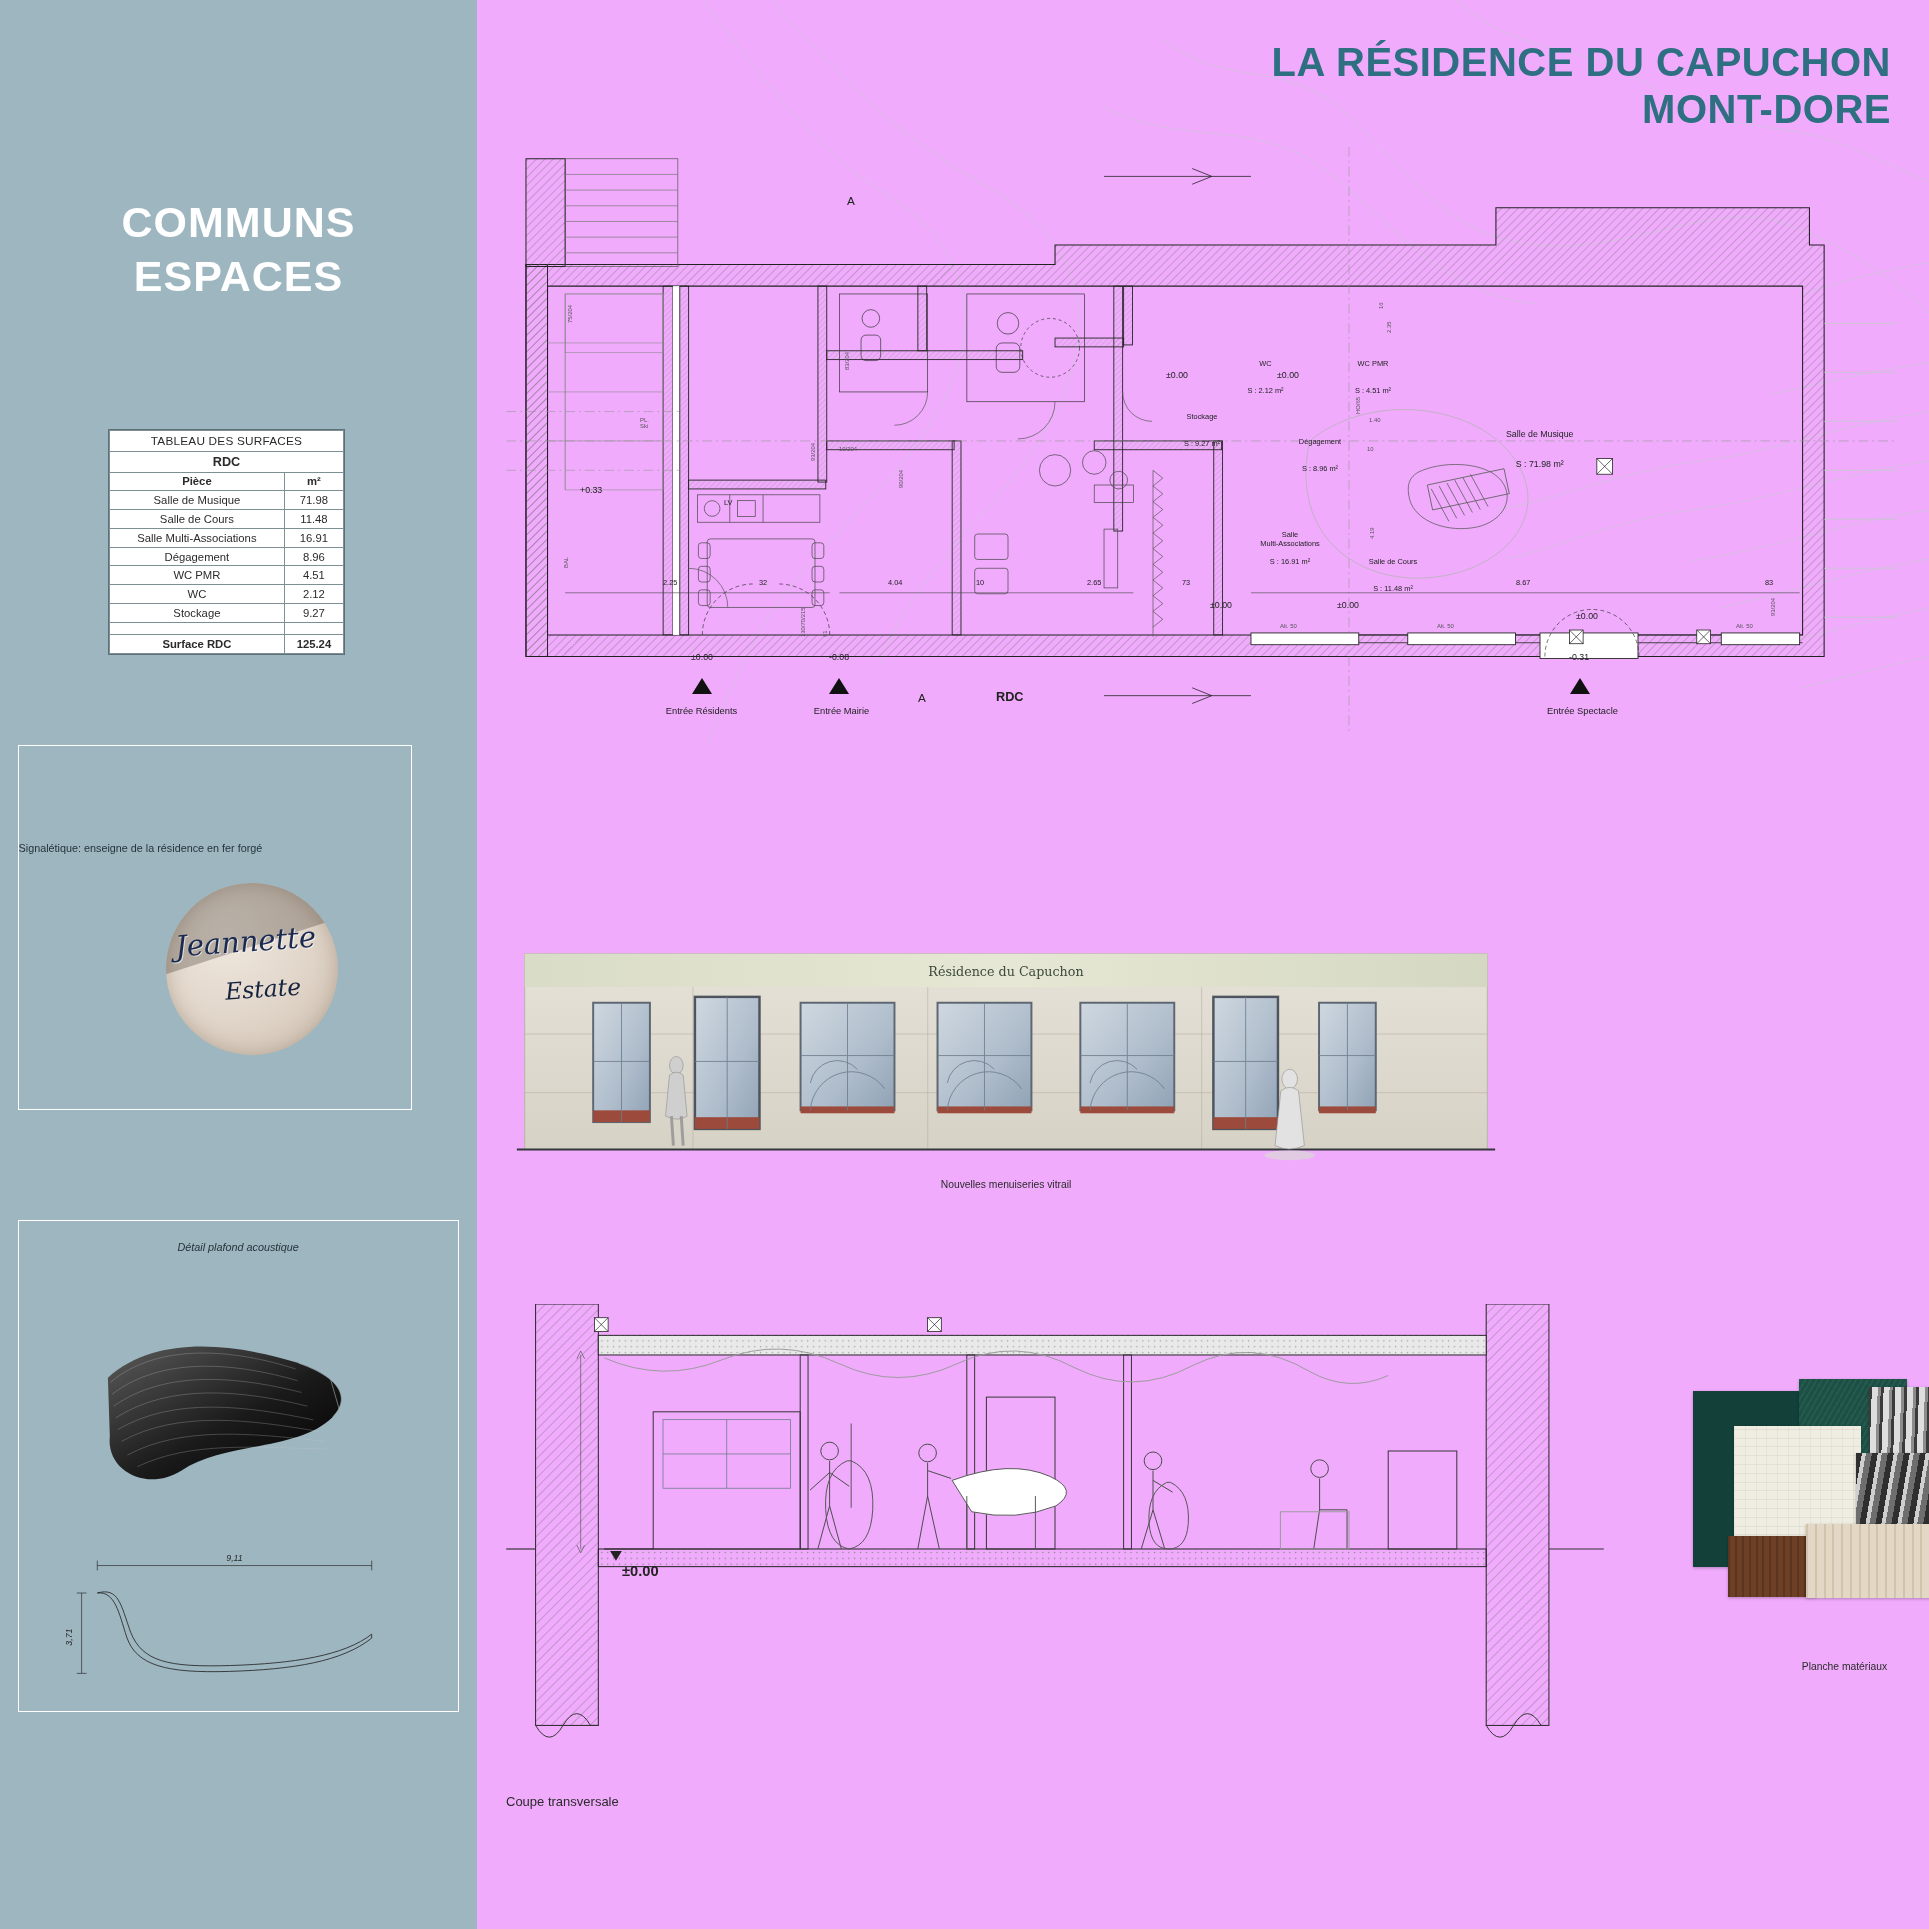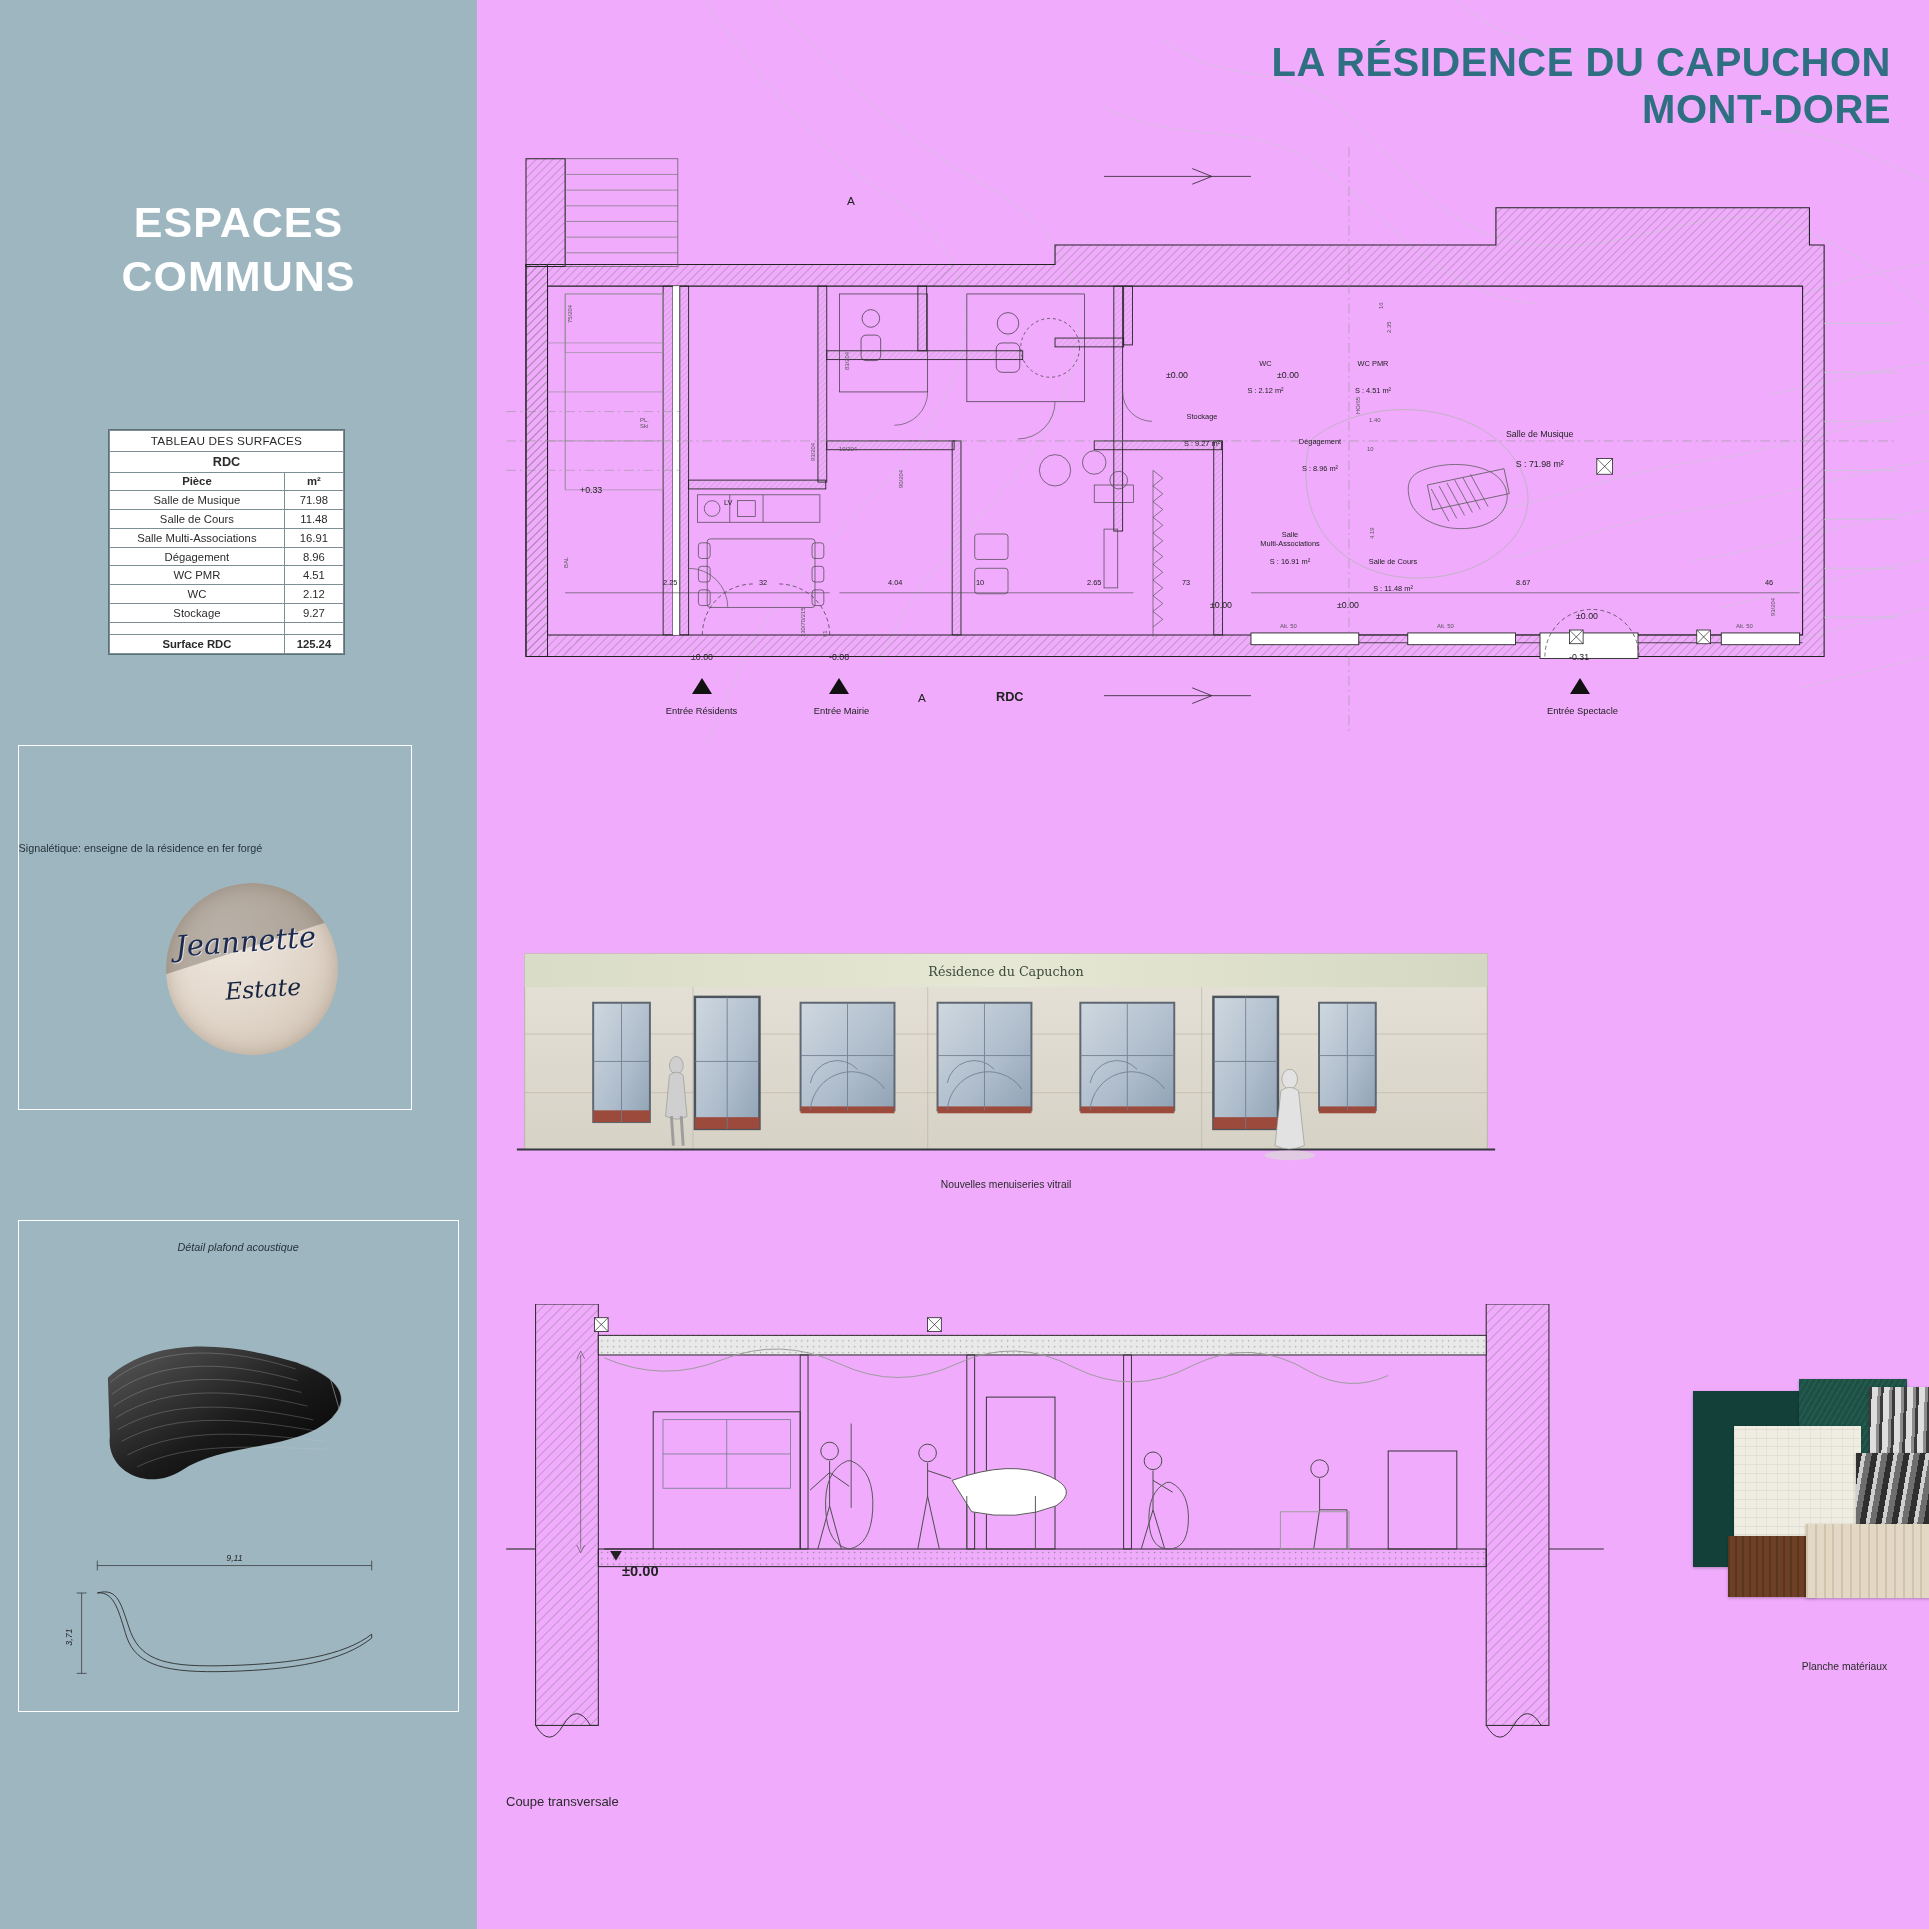--- a/index.html
+++ b/index.html
@@ -120,22 +120,22 @@
   #mat-wrap{position:absolute;left:1206px;top:1367px;width:323px;height:284px;}
   #mat-caption{position:absolute;left:-59px;top:294px;width:441px;text-align:center;font-size:10.3px;}
   .swatch{position:absolute;box-shadow:0 1px 2.9px rgba(0,0,0,.25);}
 </style>
 </head>
 <body>
 
 <div id="left-panel">
 
   <div id="panel-title">
+    <div>COMMUNS</div>
     <div>ESPACES</div>
-    <div>COMMUNS</div>
   </div>
 
   <div id="surface-table">
     <table>
       <tbody>
           <tr class="tbl-head">
             <td colspan="2">TABLEAU DES SURFACES</td>
           </tr>
       <tr class="tbl-sub">
             <td colspan="2">RDC</td>
@@ -485,21 +485,21 @@
     <div class="plan-label" style="left:1070px;top:464px;">±0.00</div>
 
     
     <div class="plan-label small" style="left:157px;top:431px;">2.25</div>
     <div class="plan-label small" style="left:253px;top:431px;">32</div>
     <div class="plan-label small" style="left:382px;top:431px;">4.04</div>
     <div class="plan-label small" style="left:470px;top:431px;">10</div>
     <div class="plan-label small" style="left:581px;top:431px;">2.65</div>
     <div class="plan-label small" style="left:676px;top:431px;">73</div>
     <div class="plan-label small" style="left:1010px;top:431px;">8.67</div>
-    <div class="plan-label small" style="left:1259px;top:431px;">46</div>
+    <div class="plan-label small" style="left:1259px;top:431px;">83</div>
     <div class="plan-label tiny rot" style="left:863px;top:392px;">4.19</div>
     <div class="plan-label tiny" style="left:863px;top:270px;">1.40</div>
     <div class="plan-label tiny" style="left:861px;top:299px;">10</div>
     <div class="plan-label tiny rot" style="left:880px;top:186px;">2.35</div>
     <div class="plan-label tiny rot" style="left:872px;top:162px;">16</div>
 
     
     <div class="plan-label tiny rot" style="left:57px;top:421px;">BAL</div>
     <div class="plan-label small" style="left:218px;top:351px;">LV</div>
     <div class="plan-label tiny" style="left:134px;top:270px;white-space:pre-line;">PL.

